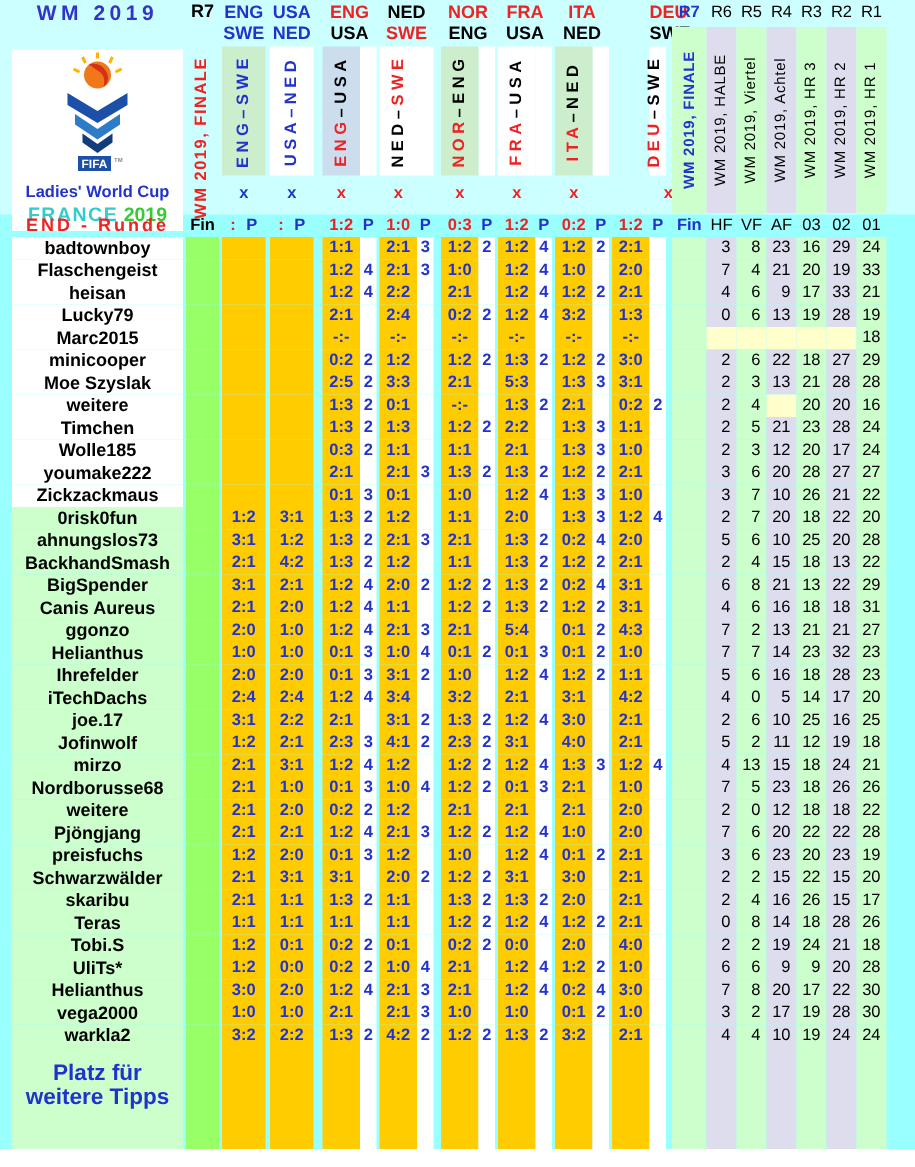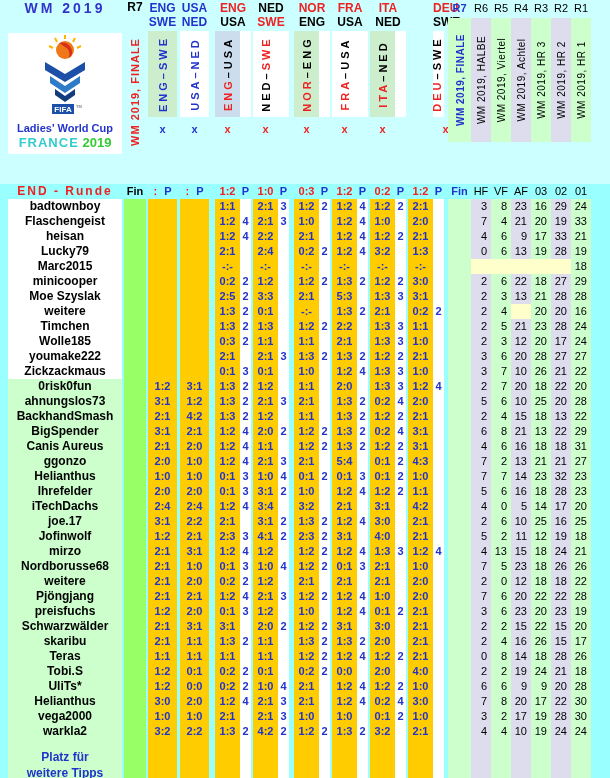--- a/index.html
+++ b/index.html
@@ -1,18 +1,18 @@
 <!DOCTYPE html>
 <html><head>
 <meta charset="utf-8">
 <style>
   html,body{margin:0;padding:0}
   .page{position:relative;width:610px;height:778px;background:#99FFFF;overflow:hidden;
         font-family:"Liberation Sans","DejaVu Sans",sans-serif;}
-  .topband{height:184px;background:#CCFFFF}
+  .topband{height:143px;background:#CCFFFF}
   .grid{display:grid;margin-left:8px;width:583px;
         grid-template-columns:114px 2px 22px 2px 29px 3px 29px 6px 25px 11px 2px 25px 11px 5px 25px 11px 2px 25px 11px 2px 25px 11px 2px 25px 11px 4px 23px 20px 20px 20px 20px 20px 20px;}
   #hdrGrid{grid-auto-rows:143px}
   .row{grid-auto-rows:15px}
   #footGrid{grid-auto-rows:68px}
   .c{display:flex;align-items:center;justify-content:center;font-size:11px;font-weight:bold;line-height:15px}
   .name{font-size:12px;color:#000}
   .bgW{background:#FFFFFF}.bgG{background:#CCFFCC}
   .fin{background:#99FF66}
   .gold{background:#FFCC00;color:#2233CC}
@@ -54,21 +54,21 @@
   
   .endlbl{color:#EE2222;font-size:12px;letter-spacing:2px}
   .endfin{color:#000;font-size:11px}
   .endsf{gap:7px}
   .endms{color:#EE2222}
   .endp{color:#2233CC}
   .endrfin{color:#2233CC}
   .endrh{color:#000;font-weight:normal}
   
   .fname{background:#CCFFCC;display:block;padding-top:10px;box-sizing:border-box}
-  .note{text-align:center;font-size:12px;font-weight:bold;color:#2233CC;line-height:16px}
+  .note{text-align:center;font-size:15px;font-weight:bold;color:#2233CC;line-height:16px}
   .bottomstrip{height:12px;background:#FFFFFF}
 </style>
 </head>
 <body>
 
 <div class="page">
 
   <div class="topband">
     <div class="grid" id="hdrGrid">
       <div class="c hname">

